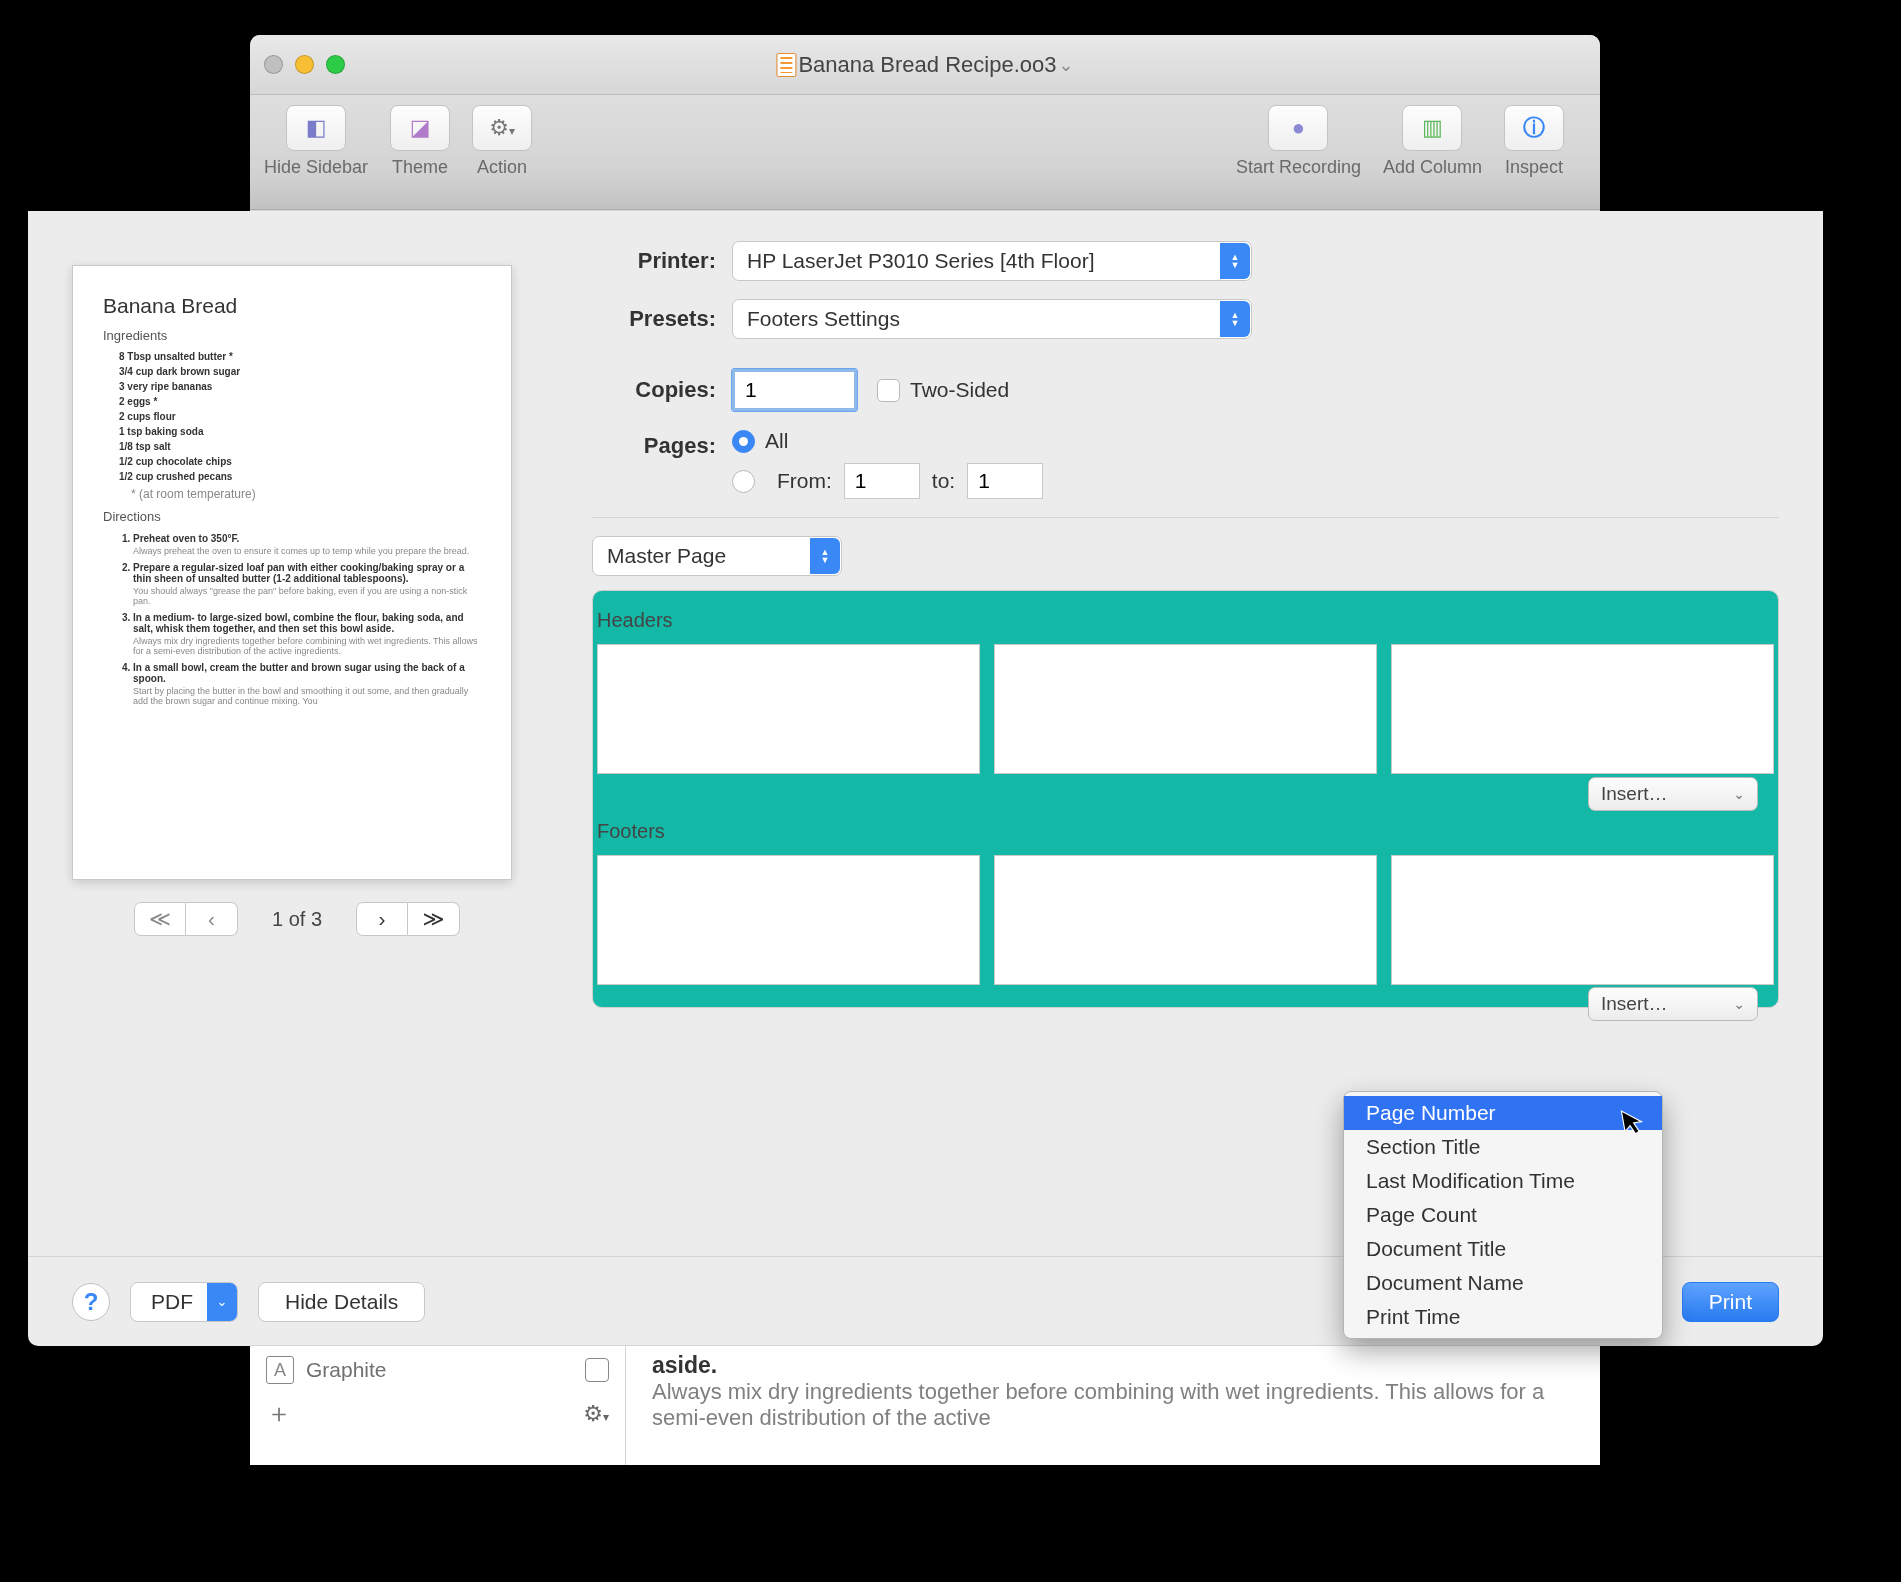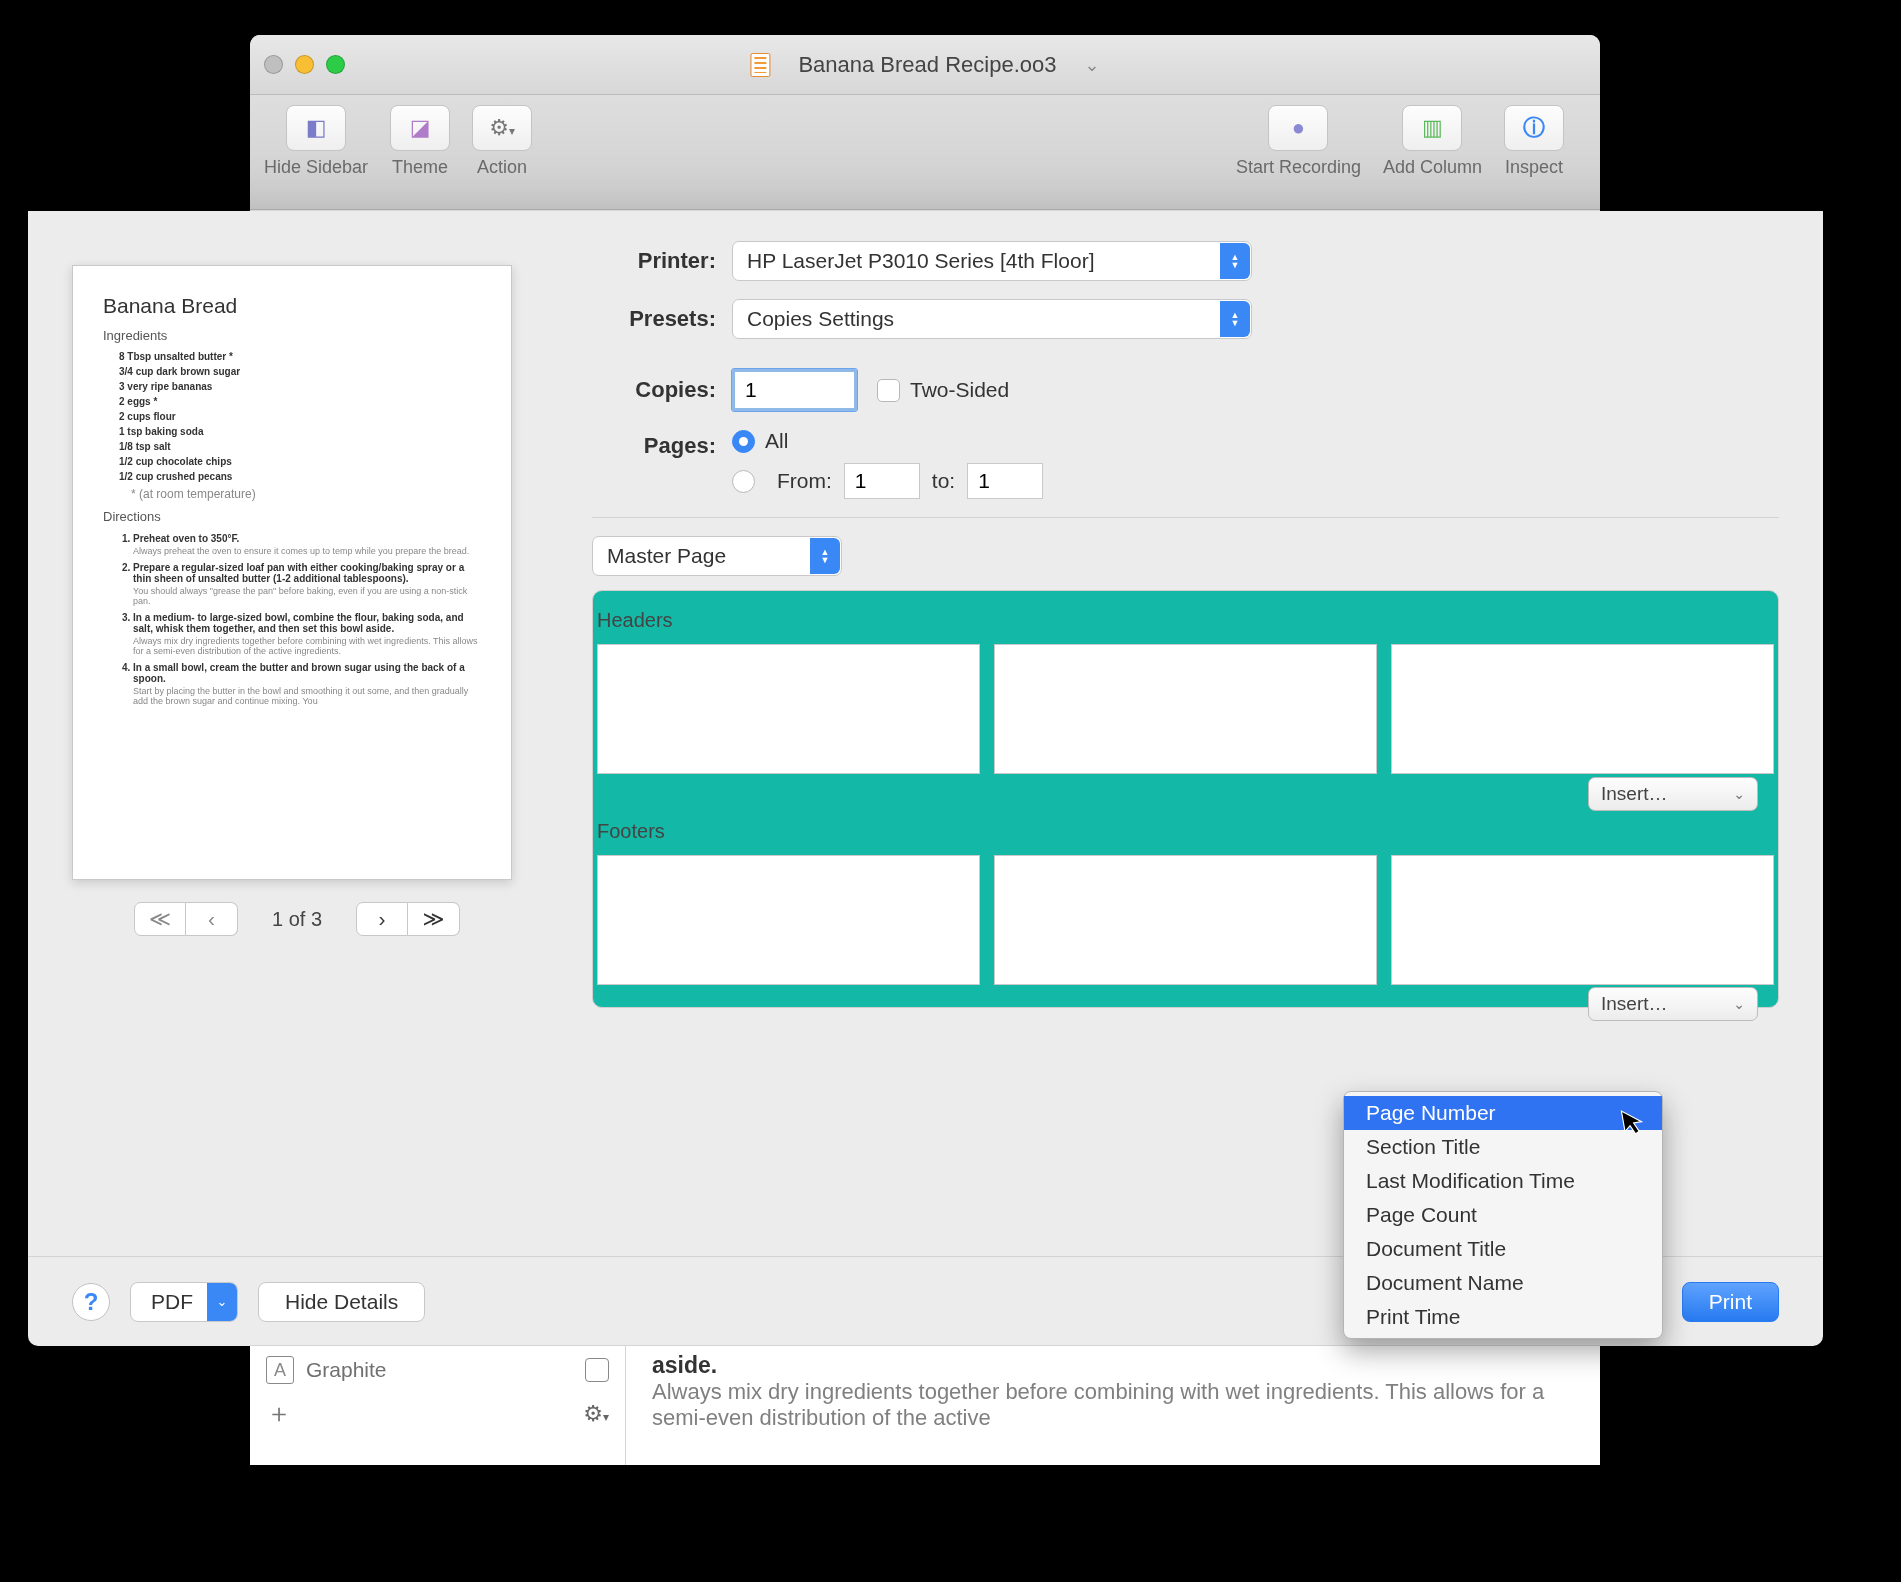--- a/index.html
+++ b/index.html
@@ -52,21 +52,21 @@
   .traffic span {
     width: 19px; height: 19px; border-radius: 50%;
     border: 1px solid rgba(0,0,0,.2);
   }
   .traffic .close { background: #bfbfbf; }
   .traffic .min { background: #f8be34; }
   .traffic .max { background: #2ccc47; }
   .title-center {
     position: absolute;
     left: 50%; transform: translateX(-50%);
-    display: flex; align-items: center; gap: 28px;
+    display: flex; align-items: center; gap: 2px;
     font-size: 22px; color: #444;
   }
   .title-center .doc-icon {
     width: 20px; height: 24px;
     background: linear-gradient(#fff,#fff);
     border: 1px solid #e88a2e;
     border-radius: 2px;
     position: relative;
   }
   .title-center .doc-icon::before {
@@ -453,21 +453,21 @@
                 <span>HP LaserJet P3010 Series [4th Floor]</span>
               </div>
               <span class="arrows"></span>
             </div>
           </div>
 
           <div class="row">
             <div class="label">Presets:</div>
             <div class="select-wrap" style="width:520px">
               <div class="mac-select" style="width:100%;height:40px;display:flex;align-items:center">
-                <span>Copies Settings</span>
+                <span>Footers Settings</span>
               </div>
               <span class="arrows"></span>
             </div>
           </div>
 
           <div class="row" style="margin-top:30px">
             <div class="label">Copies:</div>
             <input class="mac-text" value="1" style="">
             <span style="width:20px"></span>
             <span class="checkbox"></span>

